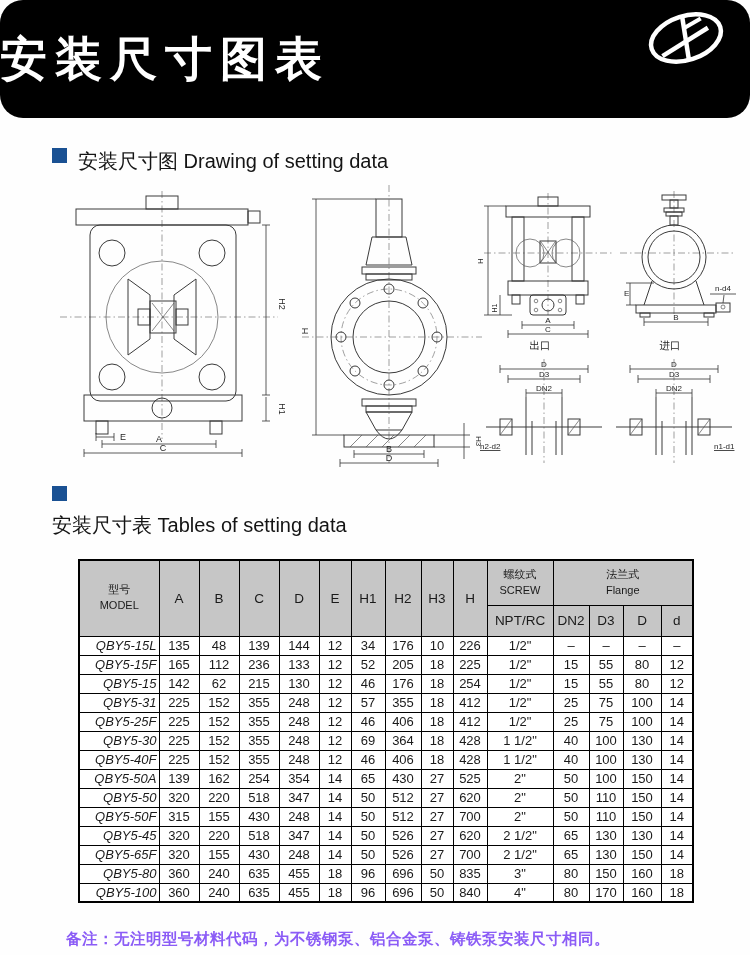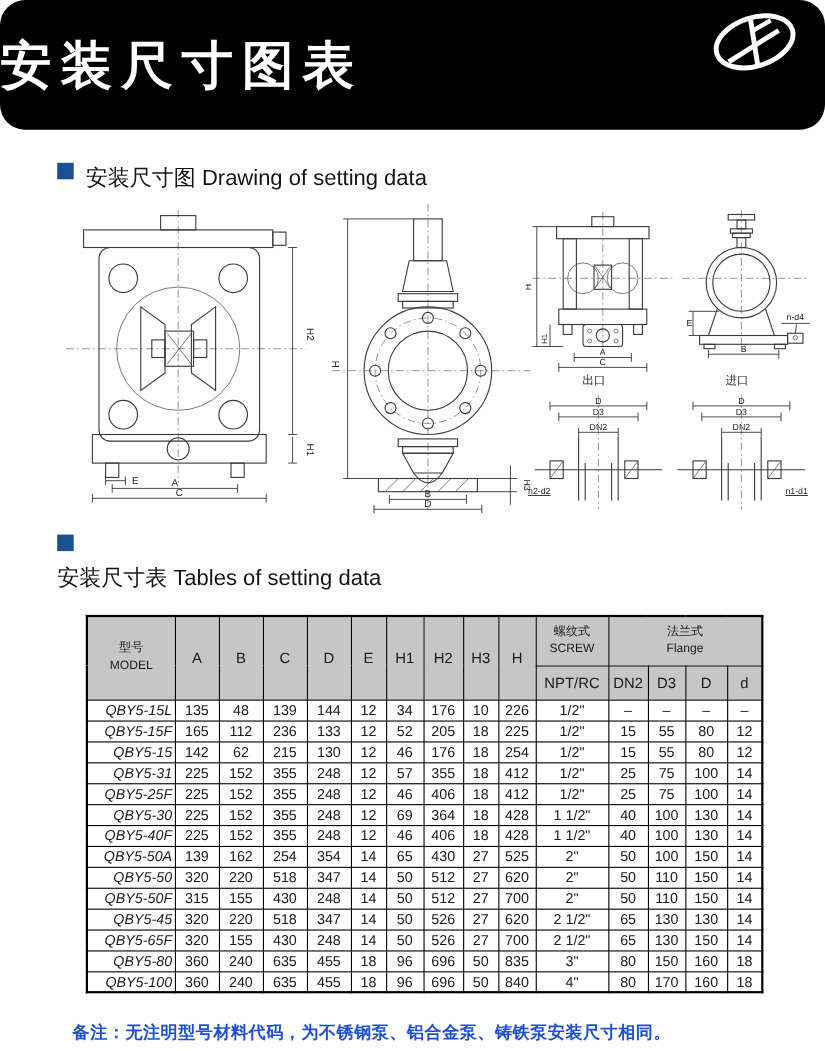--- a/index.html
+++ b/index.html
@@ -35,21 +35,21 @@
   table { border-collapse:collapse; table-layout:fixed; width:614px; border:2px solid #000; }
   th, td { border:1px solid #000; text-align:center; vertical-align:middle; font-size:13px; overflow:hidden; white-space:nowrap; }
   thead th { background:#c6c6c6; font-weight:normal; font-size:13.5px; }
   thead tr.h1 th { height:45px; }
   thead tr.h2 th { height:31px; }
   th .two { display:block; line-height:1.45; font-size:11px; }
   tbody td { height:19px; background:#fff; padding:0 2px; }
   tbody td.model { text-align:right; padding-left:5px;font-style:italic; }
 
   
-  .note { margin:26px 0 0 66px; font-size:15.5px; font-weight:bold; color:#1d4ed8; letter-spacing:.5px; }
+  .note { margin:26px 0 0 66px; font-size:15.5px; font-weight:bold; color:#8b5cf6; letter-spacing:.5px; }
 </style>
 </head>
 <body>
 
 <div class="banner">
   <div class="banner-title">安装尺寸图表</div>
   <svg class="logo" width="84" height="64" viewBox="0 0 84 64">
     <g transform="rotate(-18 42 30)">
       <ellipse cx="42" cy="30" rx="36" ry="22" fill="none" stroke="#ffffff" stroke-width="4.5"></ellipse>
       <line x1="14" y1="40" x2="66" y2="27" stroke="#ffffff" stroke-width="4.5"></line>

